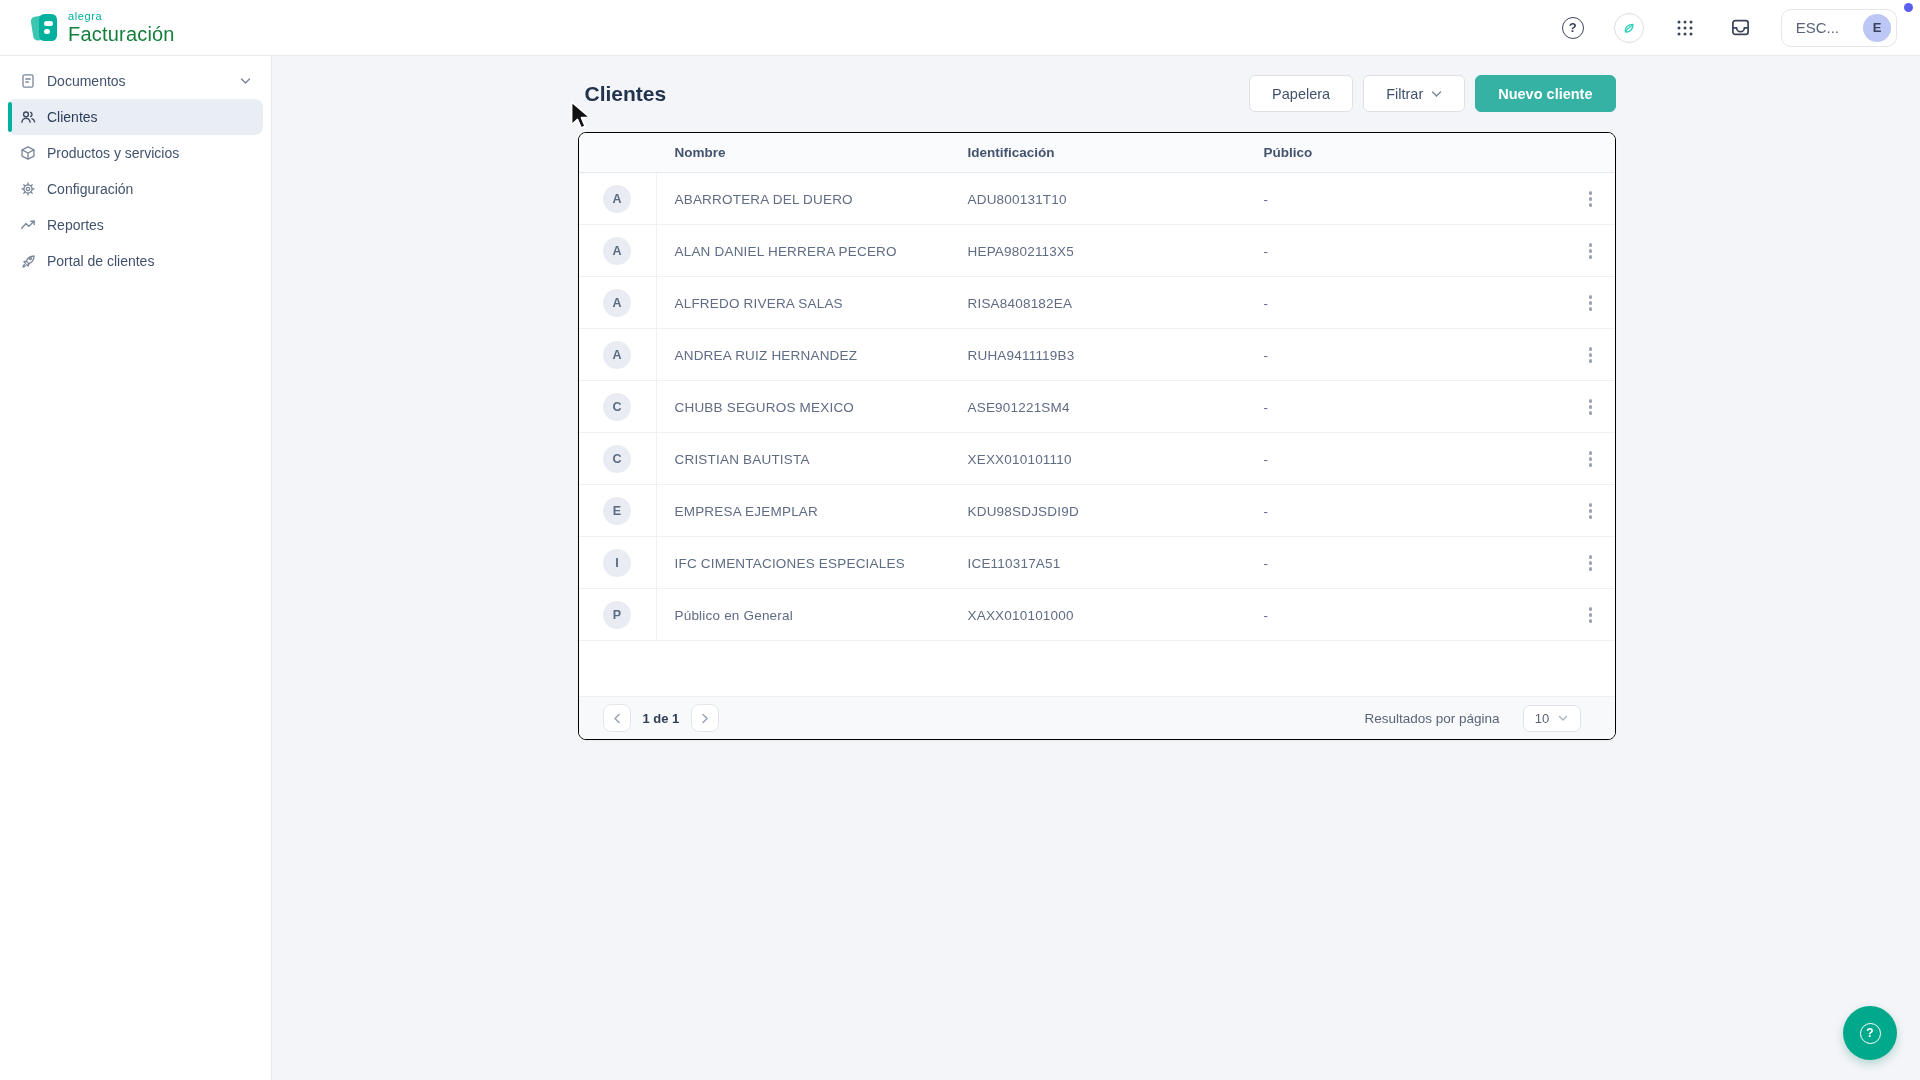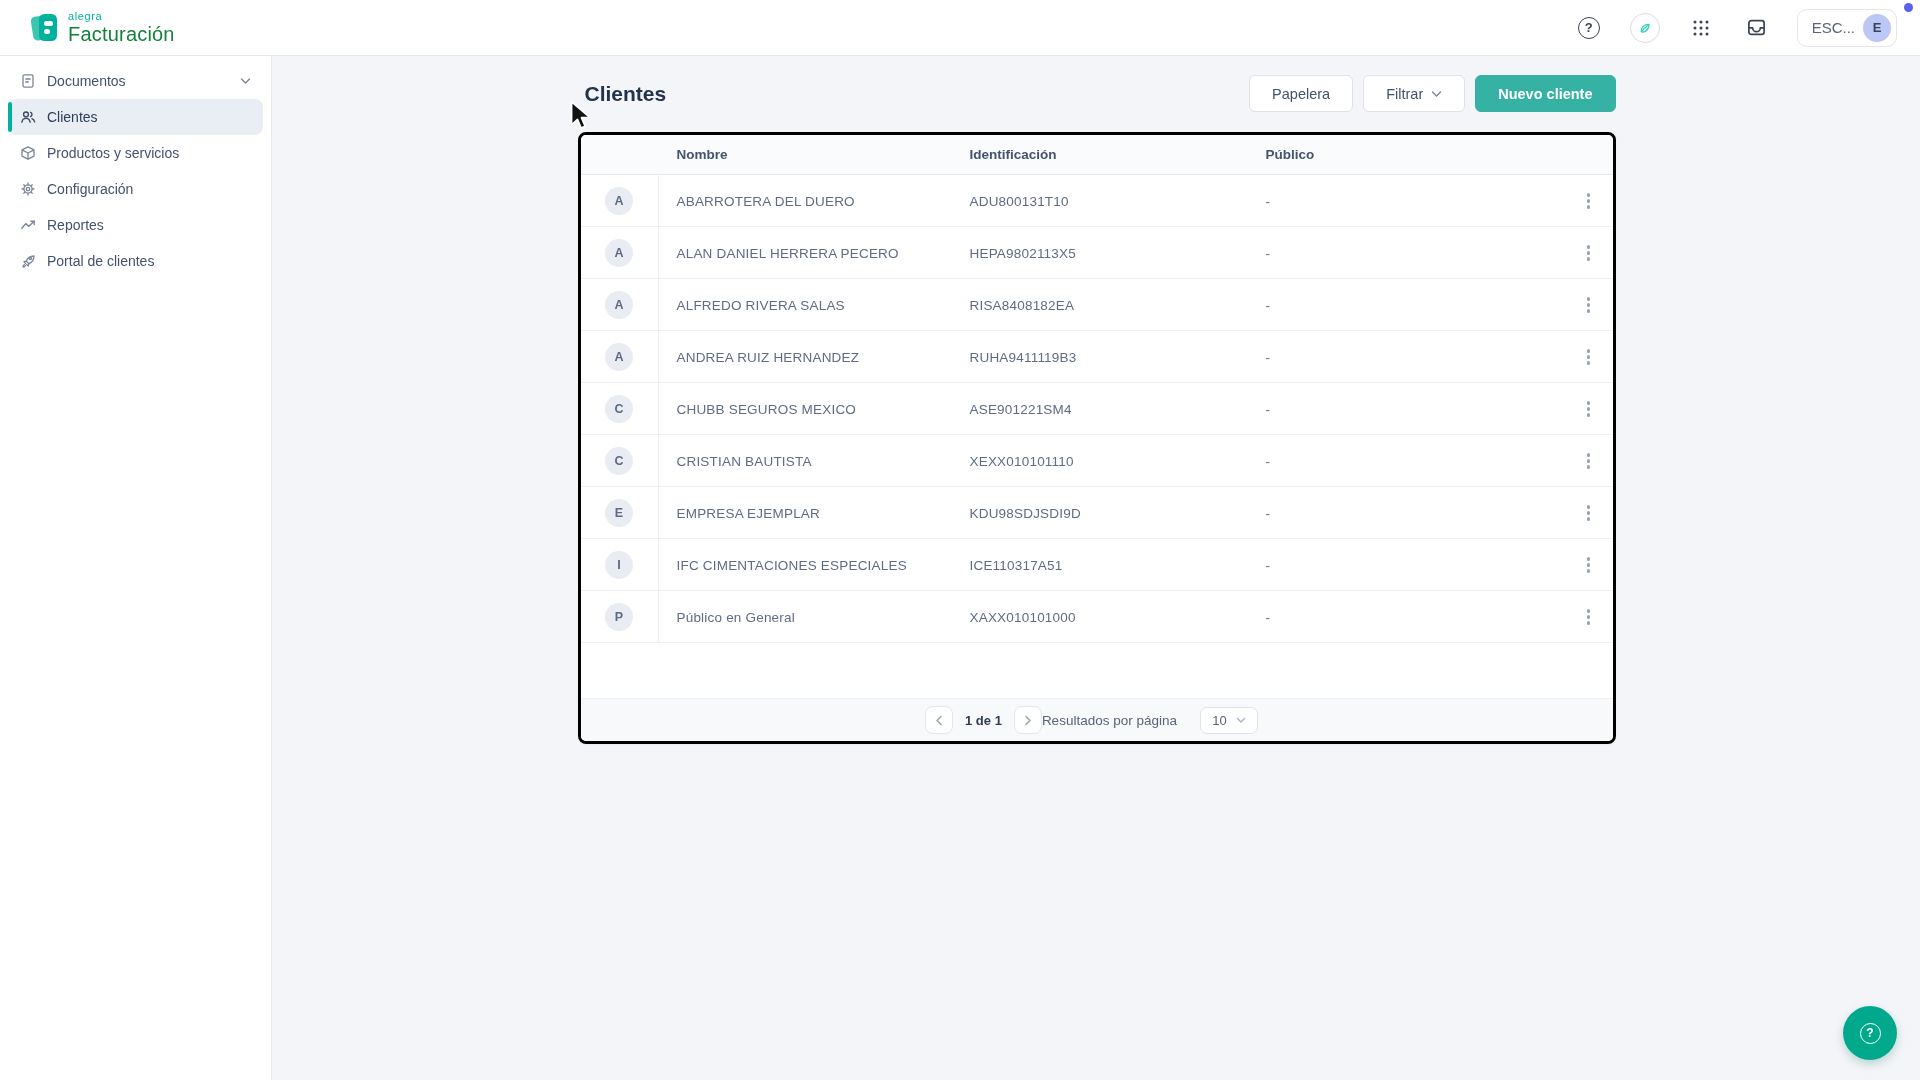--- a/index.html
+++ b/index.html
@@ -17,21 +17,21 @@
 
   .topbar-right { display:flex; align-items:center; gap:24px; padding-right:23px; }
   .tb-icon { display:flex; align-items:center; justify-content:center; width:32px; height:32px;
              cursor:pointer; }
   .help-circle { width:22px; height:22px; border:1.7px solid #3c4557; border-radius:50%;
                  display:flex; align-items:center; justify-content:center;
                  font-size:13px; font-weight:700; color:#3c4557; }
   .leaf-circle { width:30px; height:30px; border:1.5px solid #d9dde4; border-radius:50%;
                  display:flex; align-items:center; justify-content:center; }
   .user-pill { height:38px; border:1px solid #e4e6ec; border-radius:10px; background:#fff;
-               display:flex; align-items:center; gap:8px; padding:0 5px 0 14px; cursor:pointer; }
+               display:flex; align-items:center; gap:24px; padding:0 5px 0 14px; cursor:pointer; }
   .user-pill-label { font-size:15px; color:#5a6478; }
   .user-avatar { width:28px; height:28px; border-radius:50%; background:#bcc7f5;
                  display:flex; align-items:center; justify-content:center;
                  font-size:13px; font-weight:600; color:#39415e; }
   .notif-dot { position:fixed; top:3px; right:7px; width:9px; height:9px; border-radius:50%;
                background:#5b5ff0; z-index:30; }
 
   
   .sidebar { position:fixed; top:56px; left:0; bottom:0; width:272px; background:#ffffff;
              border-right:1px solid #e8e9ee; padding-top:7px; z-index:10; }
@@ -50,21 +50,21 @@
   .title-row { margin-top:19px; height:37px; display:flex; align-items:center;
                justify-content:space-between; }
   .page-title { font-size:21px; font-weight:700; color:#22334d; padding-left:7px; }
   .actions { display:flex; align-items:center; gap:10px; }
   .btn { height:37px; border-radius:6px; border:1px solid #dfe1e6; background:#fff;
          color:#42526e; font-size:14.5px; font-weight:400; padding:0 22px; cursor:pointer;
          display:flex; align-items:center; gap:8px; font-family:inherit; }
   .btn-primary { background:#35b2a4; border-color:#35b2a4; color:#fff; font-weight:700; }
 
   
-  .card { margin-top:20px; background:#fef9c3; border:3px solid #000000; border-radius:8px;
+  .card { margin-top:20px; background:#fef9c3; border:1px solid #000000; border-radius:8px;
           box-shadow:0 1px 2px rgba(20,30,60,.04); overflow:hidden; }
   .thead, .trow { display:grid; grid-template-columns:78px 293px 296px 1fr 48px;
                   align-items:center; }
   .thead { height:40px; background:#fafbfd; border-bottom:1px solid #e7e9ee;
            font-size:13.5px; font-weight:600; color:#44536e; }
   .thead > div { padding-left:18px; }
   .trow { height:52px; border-bottom:1px solid #eef0f4; background:#fff; cursor:pointer; }
   .cell-avatar { height:52px; display:flex; align-items:center; justify-content:center;
                  border-right:1px solid #eef0f4; }
   .row-avatar { width:28px; height:28px; border-radius:50%; background:#e9edf3;
@@ -72,21 +72,21 @@
                 font-size:12.5px; font-weight:600; color:#5b6b84; }
   .cell { padding-left:18px; font-size:13.5px; color:#5f6c84; letter-spacing:.2px;
           white-space:nowrap; overflow:hidden; }
   .cell-kebab { display:flex; justify-content:center; }
   .kebab { width:24px; height:24px; display:flex; flex-direction:column; gap:2.5px;
            align-items:center; justify-content:center; cursor:pointer; background:none;
            border:none; }
   .kebab i { width:3.5px; height:3.5px; border-radius:50%; background:#9aa3b5; }
   .filler { height:55px; background:#fff; }
   .tfoot { height:43px; background:#f8f9fb; border-top:1px solid #eceff3;
-           display:flex; align-items:center; justify-content:center;
+           display:flex; align-items:center; justify-content:space-between;
            padding:0 34px 0 24px; }
   .pager { display:flex; align-items:center; gap:12px; }
   .pg-btn { width:28px; height:28px; border-radius:8px; border:1px solid #e3e6eb;
             background:#fff; display:flex; align-items:center; justify-content:center;
             cursor:pointer; }
   .pg-label { font-size:13px; font-weight:700; color:#2f3d55; }
   .perpage { display:flex; align-items:center; gap:23px; }
   .perpage-label { font-size:13.5px; color:#5a6478; }
   .perpage-select { width:58px; height:27px; border:1px solid #dfe3e9; border-radius:7px;
             background:#fff; display:flex; align-items:center; justify-content:center;

